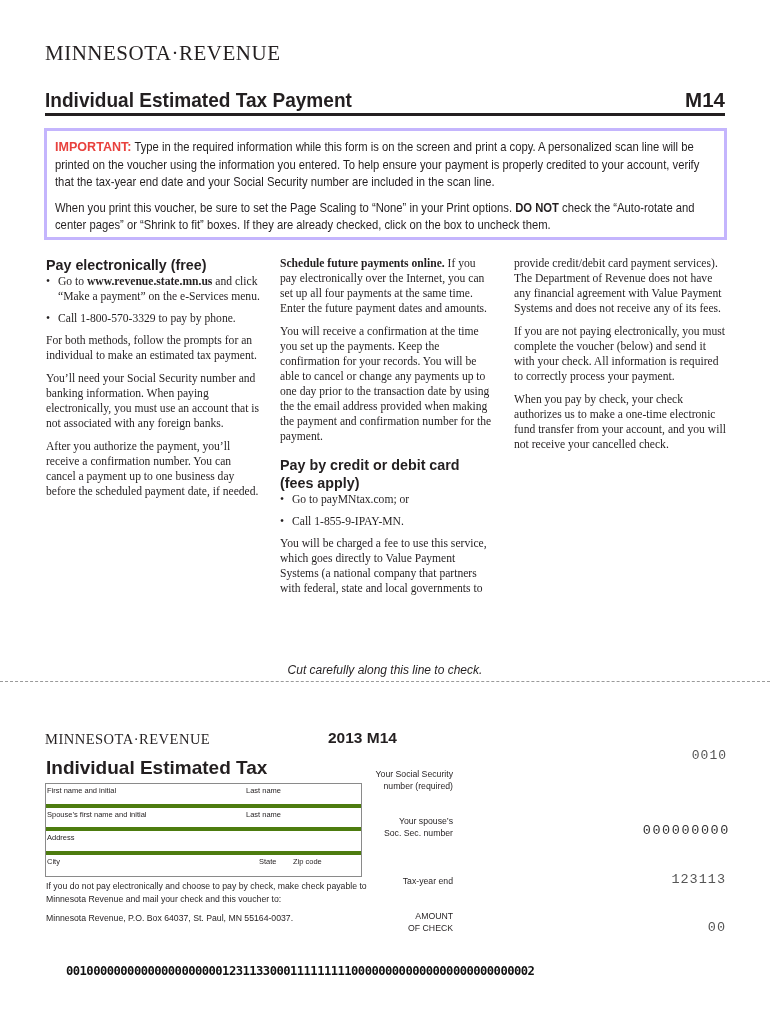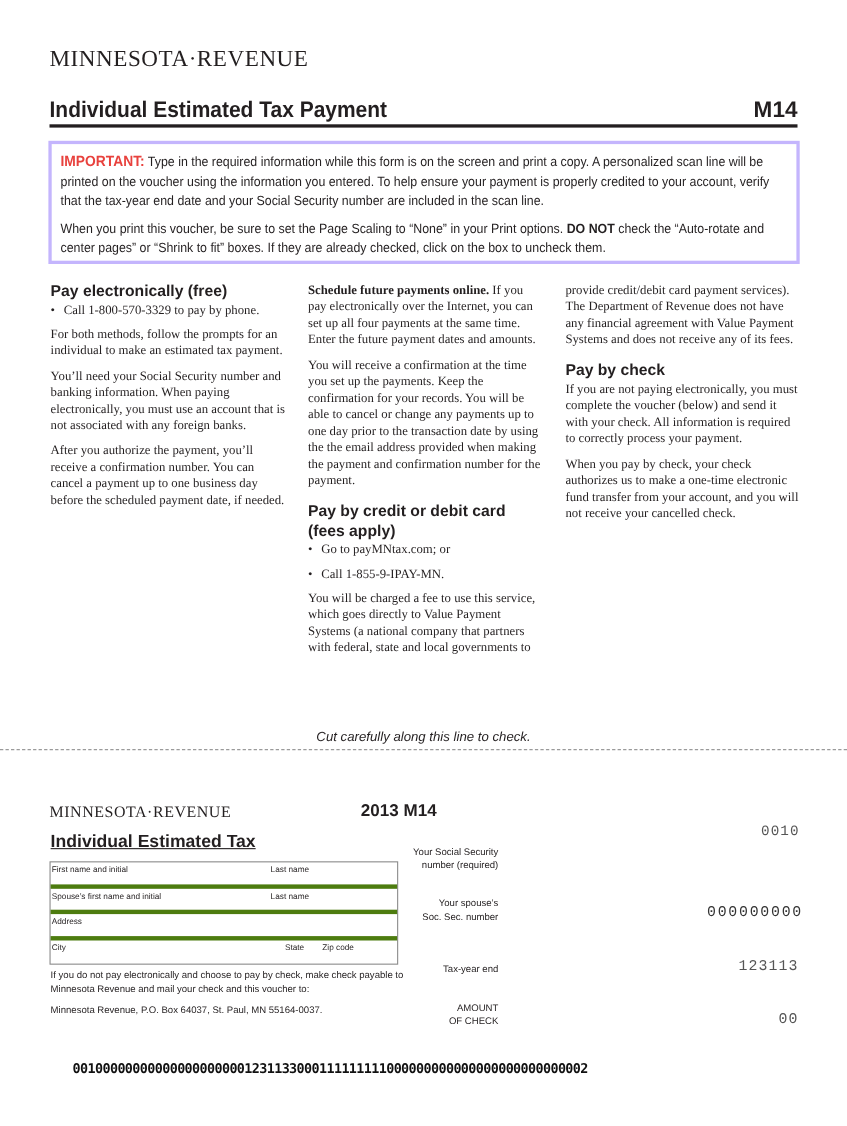--- a/index.html
+++ b/index.html
@@ -29,21 +29,21 @@
   .col ul { list-style: none; margin-bottom: 6px; }
   .col li { position: relative; padding-left: 12px; margin-bottom: 7px; }
   .col li::before { content: "•"; position: absolute; left: 0; top: 0; }
   .col2 h2 { margin-top: 12px; }
   .col3 h2 { margin-top: 12px; }
 
   .cut-text { left: 0; top: 663px; width: 770px; text-align: center; font-family: "Liberation Sans", sans-serif; font-style: italic; font-size: 12px; color: #231f20; }
   .cut-line { left: 0; top: 681px; width: 770px; height: 0; border-top: 1px dashed #9a9a9a; }
 
   .brand-voucher { left: 45px; top: 731px; font-size: 14.5px; }
-  .voucher-title { left: 46px; top: 757px; font-family: "Liberation Sans", sans-serif; font-weight: bold; font-size: 16px; text-decoration: underline; }
+  .voucher-title { left: 46px; top: 757px; font-family: "Liberation Sans", sans-serif; font-weight: bold; font-size: 19px; }
   .voucher-year { left: 328px; top: 729px; font-family: "Liberation Sans", sans-serif; font-weight: bold; font-size: 15.5px; }
 
   .mono-val { font-family: "Liberation Mono", monospace; color: #555; text-align: right; }
   .val-code { right: 43px; top: 748px; font-size: 13px; letter-spacing: 1px; }
   .val-ssn { right: 40px; top: 823px; font-size: 13.5px; letter-spacing: 1.6px; color: #333; }
   .val-taxyear { right: 44px; top: 872px; font-size: 13.5px; letter-spacing: 1px; }
   .val-amount { right: 44px; top: 920px; font-size: 13.5px; letter-spacing: 1px; }
 
   .field-grid { left: 45px; top: 783px; width: 317px; height: 94px; border: 1px solid #8a8a8a; border-right: 1px solid #8a8a8a; font-family: "Liberation Sans", sans-serif; font-size: 7.5px; color: #231f20; }
   .frow { position: relative; height: 23.5px; border-bottom: 4px solid #4d7c0f; }
@@ -76,41 +76,41 @@
 </div>
 
 <div class="abs important-box">
   <p><span class="important-label">IMPORTANT:</span> <span>Type in the required information while this form is on the screen and print a copy. A personalized scan line will be printed on the voucher using the information you entered. To help ensure your payment is properly credited to your account, verify that the tax-year end date and your Social Security number are included in the scan line.</span></p>
   <p class="imp-p2"><span>When you print this voucher, be sure to set the Page Scaling to “None” in your Print options. </span><b>DO NOT</b><span> check the “Auto-rotate and center pages” or “Shrink to fit” boxes. If they are already checked, click on the box to uncheck them.</span></p>
 </div>
 
 <div class="col col1">
   <h2>Pay electronically (free)</h2>
   <ul>
+    <li><span>Go to </span><b>www.revenue.state.mn.us</b><span> and click “Make a payment” on the e-Services menu.</span></li>
     <li>Call 1-800-570-3329 to pay by phone.</li>
   </ul>
   <p>For both methods, follow the prompts for an individual to make an estimated tax payment.</p>
   <p>You’ll need your Social Security number and banking information. When paying electronically, you must use an account that is not associated with any foreign banks.</p>
   <p>After you authorize the payment, you’ll receive a confirmation number. You can cancel a payment up to one business day before the scheduled payment date, if needed.</p>
 </div>
 
 <div class="col col2">
   <p><b>Schedule future payments online.</b><span> If you pay electronically over the Internet, you can set up all four payments at the same time. Enter the future payment dates and amounts.</span></p>
   <p>You will receive a confirmation at the time you set up the payments. Keep the confirmation for your records. You will be able to cancel or change any payments up to one day prior to the transaction date by using the the email address provided when making the payment and confirmation number for the payment.</p>
   <h2>Pay by credit or debit card (fees apply)</h2>
   <ul>
     <li>Go to payMNtax.com; or</li>
     <li>Call 1-855-9-IPAY-MN.</li>
   </ul>
   <p>You will be charged a fee to use this service, which goes directly to Value Payment Systems (a national company that partners with federal, state and local governments to</p>
 </div>
 
 <div class="col col3">
   <p>provide credit/debit card payment services). The Department of Revenue does not have any financial agreement with Value Payment Systems and does not receive any of its fees.</p>
-  <h2>Pay by check</h2>
   <p>If you are not paying electronically, you must complete the voucher (below) and send it with your check. All information is required to correctly process your payment.</p>
   <p>When you pay by check, your check authorizes us to make a one-time electronic fund transfer from your account, and you will not receive your cancelled check.</p>
 </div>
 
 <div class="abs cut-text">Cut carefully along this line to check.</div>
 <div class="abs cut-line"></div>
 
 <div class="abs brand brand-voucher">MINNESOTA·REVENUE</div>
 <div class="abs voucher-title">Individual Estimated Tax</div>
 <div class="abs voucher-year">2013 M14</div>

